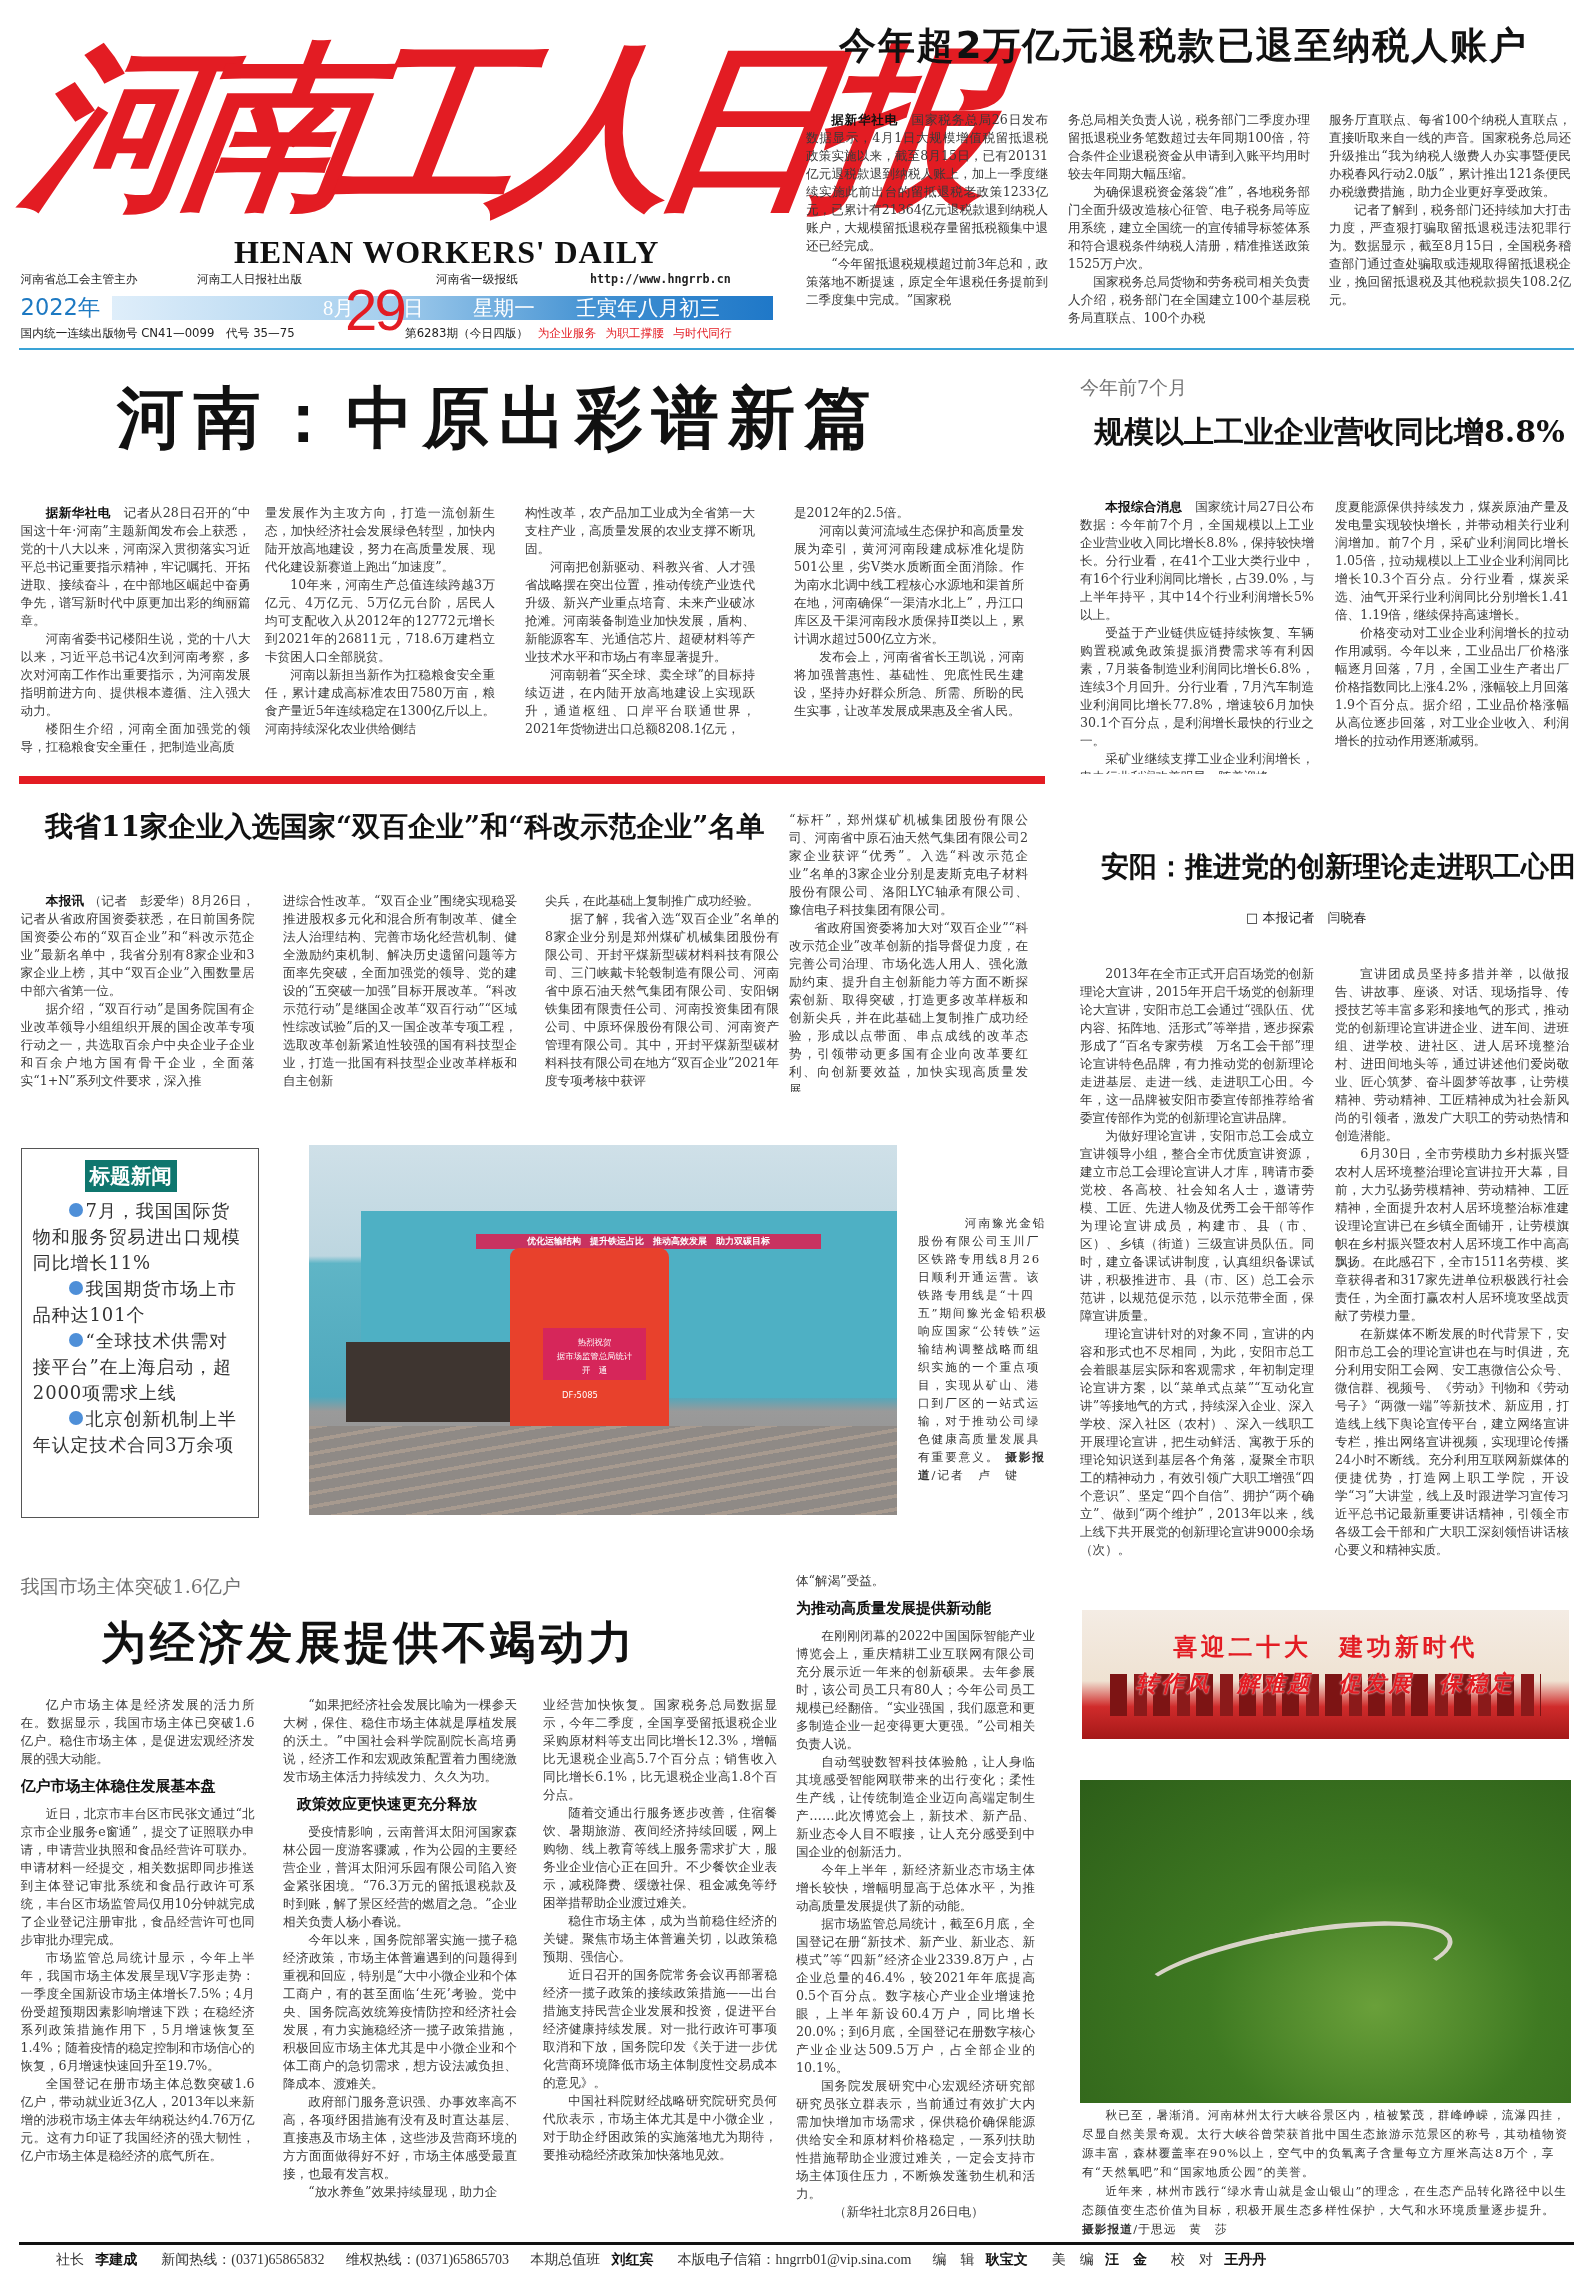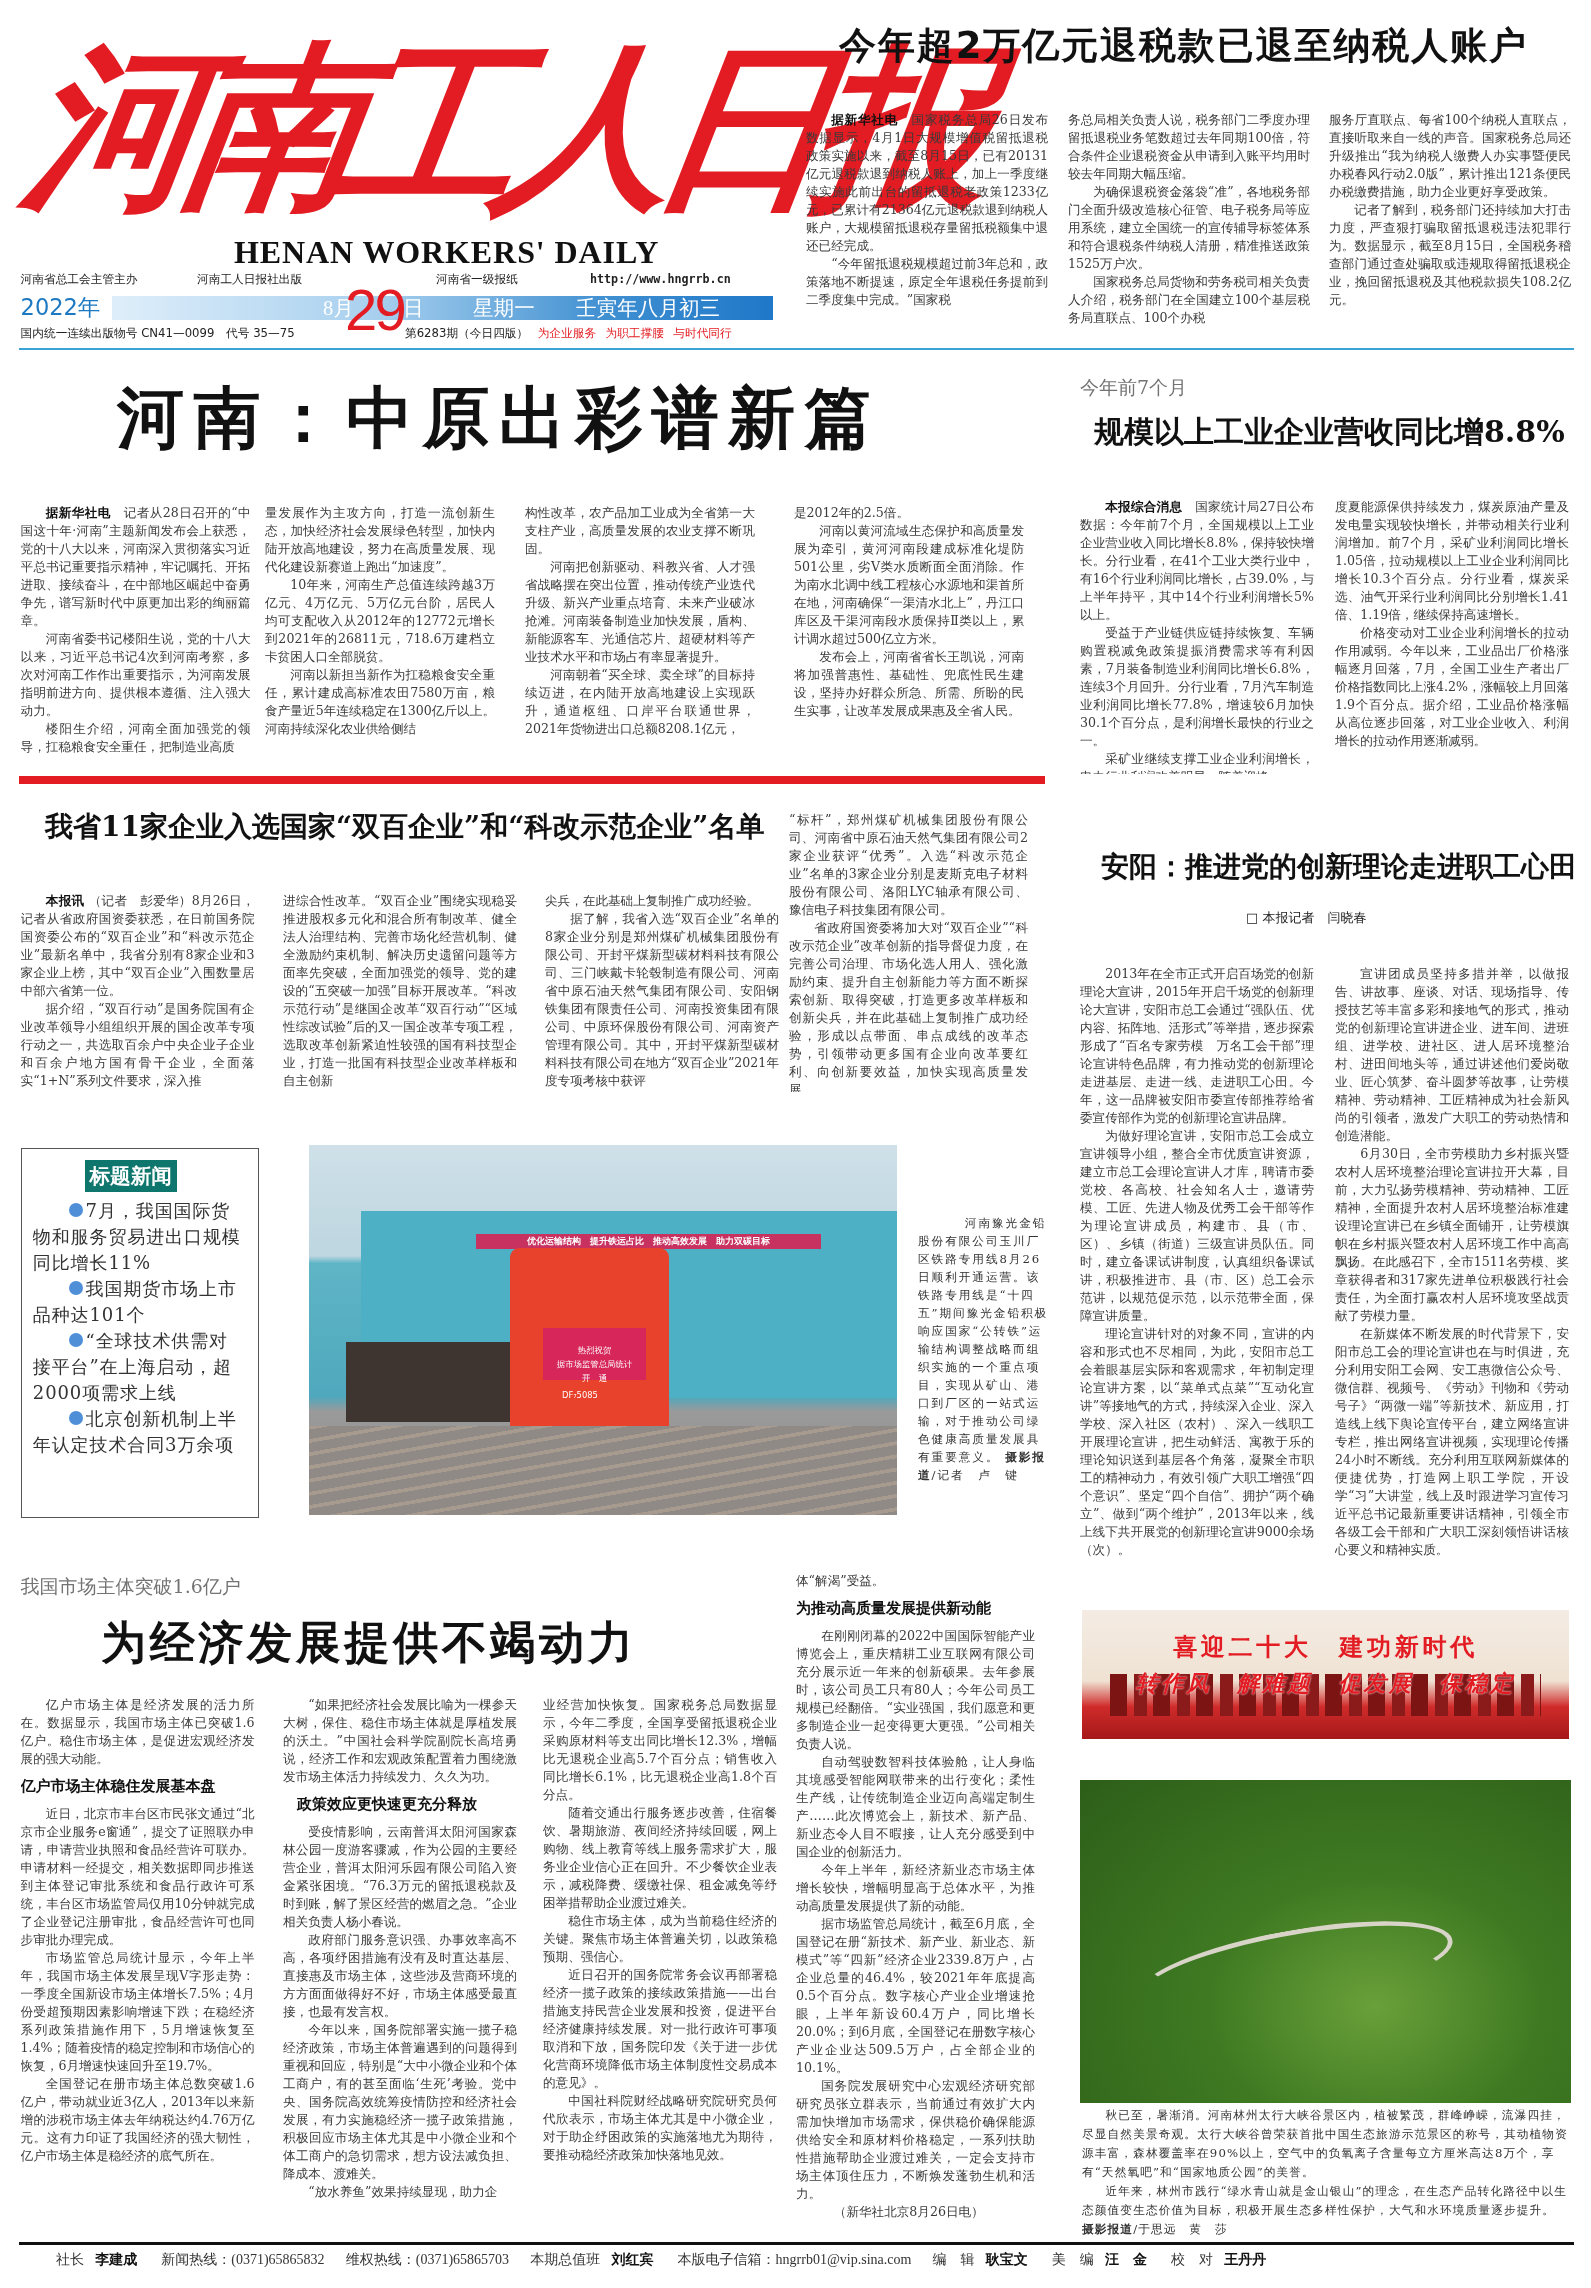--- a/index.html
+++ b/index.html
@@ -30,21 +30,21 @@
 
 .news-box{left:20.6px;top:1148px;width:238px;height:370px;border:1.4px solid #555;padding:11.2px 11.2px}
 .news-title{display:inline-block;background:#0f766e;color:#fff;font-family:"DejaVu Sans",sans-serif;font-weight:bold;font-size:20.6px;padding:1.9px 4.7px;margin-left:52px;margin-bottom:5.6px}
 .news-item{font-size:18px;line-height:26px;color:#333;text-indent:2em;letter-spacing:0.9px}
 .dot{display:inline-block;width:14px;height:14px;border-radius:50%;background:#4e8fd8;margin-right:2.8px;vertical-align:-0.9px}
 
 .photo-train{left:309px;top:1145px;width:588px;height:370px;background:linear-gradient(180deg,#cfe0e8 0%,#bdd6e0 30%,#5fb5c6 32%,#4fa8bd 68%,#9a9a9a 72%,#8b8b8b 100%);overflow:hidden}
 .bldg{position:absolute;left:52px;top:66px;width:539px;height:187px;background:#4eb0c4}
 .banner-r{position:absolute;left:167px;top:89px;width:345px;height:15px;background:#c83260;color:#fff;font-family:"DejaVu Sans",sans-serif;font-size:9px;font-weight:bold;text-align:center;line-height:15px}
 .loco{position:absolute;left:201px;top:103px;width:159px;height:187px;background:#e8412c;border-radius:9.4px 9.4px 0 0}
-.loco-sign{position:absolute;left:234px;top:183px;width:103px;height:52px;background:#d6265a;color:#fff;font-family:"DejaVu Sans",sans-serif;font-size:8.4px;text-align:center;line-height:14px;padding-top:15px}
+.loco-sign{position:absolute;left:234px;top:183px;width:103px;height:52px;background:#d6265a;color:#fff;font-family:"DejaVu Sans",sans-serif;font-size:8.4px;text-align:center;line-height:14px;padding-top:7px}
 .wagons{position:absolute;left:37px;top:197px;width:169px;height:80px;background:#3e3530}
 .rails{position:absolute;left:0;top:281px;width:100%;height:89px;background:repeating-linear-gradient(170deg,#a79a8f 0 3.7px,#8f8a86 3.7px 13px)}
 .caption-train{font-size:11.7px;line-height:18px;color:#333;letter-spacing:1.9px}
 
 .banner-ad{left:1082px;top:1610px;width:487px;height:129px;background:linear-gradient(180deg,#f4ece4 0%,#efe2d2 55%,#d02b2b 75%,#a51818 100%);overflow:hidden}
 .ad-1{position:absolute;left:0;width:100%;top:20.6px;text-align:center;font-family:"DejaVu Sans",sans-serif;font-weight:bold;font-size:24px;color:#e31c23;letter-spacing:3.7px}
 .ad-2{position:absolute;left:0;width:100%;top:58px;text-align:center;font-family:"DejaVu Serif",serif;font-style:italic;font-weight:bold;font-size:22.5px;color:#e31c23;letter-spacing:2.8px;text-shadow:0 0 1.9px #fff}
 .skyline{position:absolute;left:28px;bottom:23.4px;width:431px;height:42px;background:repeating-linear-gradient(90deg,#7d1414 0 17px,transparent 17px 24px,#8b1a1a 24px 37px,transparent 37px 43px)}
 
 .photo-land{left:1080px;top:1780px;width:491px;height:323px;background:radial-gradient(ellipse at 60% 70%,#6aa03a 0%,#3f7a22 40%,#2d5e19 100%);overflow:hidden}
@@ -190,22 +190,22 @@
   <p>亿户市场主体是经济发展的活力所在。数据显示，我国市场主体已突破1.6亿户。稳住市场主体，是促进宏观经济发展的强大动能。</p>
   <div class="subhead">亿户市场主体稳住发展基本盘</div>
   <p>近日，北京市丰台区市民张文通过“北京市企业服务e窗通”，提交了证照联办申请，申请营业执照和食品经营许可联办。申请材料一经提交，相关数据即同步推送到主体登记审批系统和食品行政许可系统，丰台区市场监管局仅用10分钟就完成了企业登记注册审批，食品经营许可也同步审批办理完成。</p>
   <p>市场监管总局统计显示，今年上半年，我国市场主体发展呈现V字形走势：一季度全国新设市场主体增长7.5%；4月份受超预期因素影响增速下跌；在稳经济系列政策措施作用下，5月增速恢复至1.4%；随着疫情的稳定控制和市场信心的恢复，6月增速快速回升至19.7%。</p>
   <p>全国登记在册市场主体总数突破1.6亿户，带动就业近3亿人，2013年以来新增的涉税市场主体去年纳税达约4.76万亿元。这有力印证了我国经济的强大韧性，亿户市场主体是稳经济的底气所在。</p>
 </div>
 <div class="col body-text" style="left:283px;top:1696px;width:234px;height:534px">
   <p>“如果把经济社会发展比喻为一棵参天大树，保住、稳住市场主体就是厚植发展的沃土。”中国社会科学院副院长高培勇说，经济工作和宏观政策配置着力围绕激发市场主体活力持续发力、久久为功。</p>
   <div class="subhead" style="margin-left:14px">政策效应更快速更充分释放</div>
   <p>受疫情影响，云南普洱太阳河国家森林公园一度游客骤减，作为公园的主要经营企业，普洱太阳河乐园有限公司陷入资金紧张困境。“76.3万元的留抵退税款及时到账，解了景区经营的燃眉之急。”企业相关负责人杨小春说。</p>
+  <p>今年以来，国务院部署实施一揽子稳经济政策，市场主体普遍遇到的问题得到重视和回应，特别是“大中小微企业和个体工商户，有的甚至面临‘生死’考验。党中央、国务院高效统筹疫情防控和经济社会发展，有力实施稳经济一揽子政策措施，积极回应市场主体尤其是中小微企业和个体工商户的急切需求，想方设法减负担、降成本、渡难关。</p>
   <p>政府部门服务意识强、办事效率高不高，各项纾困措施有没有及时直达基层、直接惠及市场主体，这些涉及营商环境的方方面面做得好不好，市场主体感受最直接，也最有发言权。</p>
-  <p>今年以来，国务院部署实施一揽子稳经济政策，市场主体普遍遇到的问题得到重视和回应，特别是“大中小微企业和个体工商户，有的甚至面临‘生死’考验。党中央、国务院高效统筹疫情防控和经济社会发展，有力实施稳经济一揽子政策措施，积极回应市场主体尤其是中小微企业和个体工商户的急切需求，想方设法减负担、降成本、渡难关。</p>
   <p>“放水养鱼”效果持续显现，助力企</p>
 </div>
 <div class="col body-text" style="left:543px;top:1696px;width:234px;height:534px">
   <p style="text-indent:0">业经营加快恢复。国家税务总局数据显示，今年二季度，全国享受留抵退税企业采购原材料等支出同比增长12.3%，增幅比无退税企业高5.7个百分点；销售收入同比增长6.1%，比无退税企业高1.8个百分点。</p>
   <p>随着交通出行服务逐步改善，住宿餐饮、暑期旅游、夜间经济持续回暖，网上购物、线上教育等线上服务需求扩大，服务业企业信心正在回升。不少餐饮企业表示，减税降费、缓缴社保、租金减免等纾困举措帮助企业渡过难关。</p>
   <p>稳住市场主体，成为当前稳住经济的关键。聚焦市场主体普遍关切，以政策稳预期、强信心。</p>
   <p>近日召开的国务院常务会议再部署稳经济一揽子政策的接续政策措施——出台措施支持民营企业发展和投资，促进平台经济健康持续发展。对一批行政许可事项取消和下放，国务院印发《关于进一步优化营商环境降低市场主体制度性交易成本的意见》。</p>
   <p>中国社科院财经战略研究院研究员何代欣表示，市场主体尤其是中小微企业，对于助企纾困政策的实施落地尤为期待，要推动稳经济政策加快落地见效。</p>
 </div>
 <div class="col body-text" style="left:796px;top:1572px;width:239px;height:661px">

